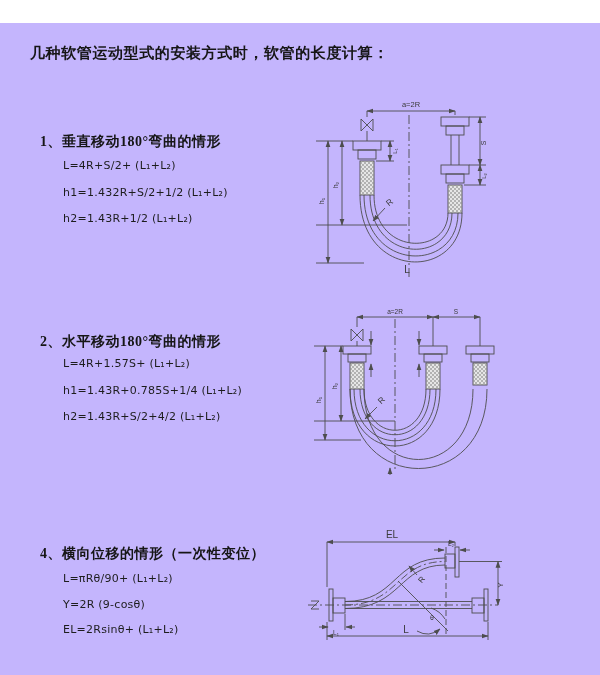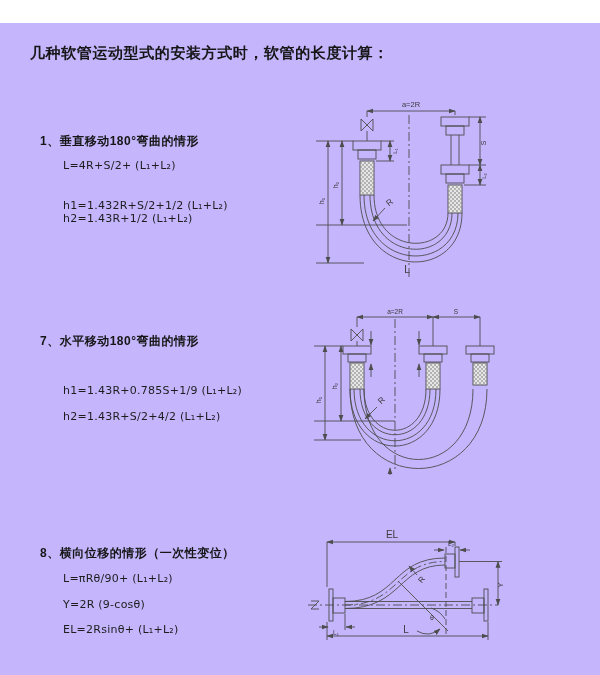--- a/index.html
+++ b/index.html
@@ -1,41 +1,42 @@
 <!DOCTYPE html>
 <html><head>
 <meta charset="utf-8">
 <style>
   html,body{margin:0;padding:0;}
   body{width:600px;height:675px;background:#ffffff;font-family:"Liberation Sans",sans-serif;overflow:hidden;}
   .page{position:relative;width:600px;height:675px;background:#c4b5fd;margin-top:23px;}
   .abs{position:absolute;}
   .doc-title{left:30px;top:21px;font-size:15px;font-weight:600;color:#161616;letter-spacing:.6px;white-space:nowrap;}
-  .sec-heading{left:40px;font-size:12px;font-weight:600;color:#161616;letter-spacing:.5px;white-space:nowrap;}
+  .sec-heading{left:40px;font-size:14px;font-weight:600;color:#161616;letter-spacing:.5px;white-space:nowrap;font-family:Liberation Serif, serif;}
   .formula{left:63px;font-size:11px;color:#1d1d1d;letter-spacing:.25px;white-space:nowrap;font-family:"DejaVu Sans","Liberation Sans",sans-serif;}
   svg.diag{position:absolute;overflow:visible;}
   svg.diag text{font-family:"Liberation Sans",sans-serif;fill:#3a3a3a;stroke:none;}
 </style>
 </head>
 <body>
 
 <div class="page">
 
   <div class="abs doc-title">几种软管运动型式的安装方式时，软管的长度计算：</div>
 
   <div class="abs sec-heading" style="top:110px">1、垂直移动180°弯曲的情形</div>
   <div class="abs formula" style="top:136px">L=4R+S/2+ (L₁+L₂)</div>
-  <div class="abs formula" style="top:176px">h1=1.432R+S/2+1/2 (L₁+L₂)</div>
+  <div class="abs formula" style="top:163px">h1=1.432R+S/2+1/2 (L₁+L₂)</div>
   <div class="abs formula" style="top:189px">h2=1.43R+1/2 (L₁+L₂)</div>
 
-  <div class="abs sec-heading" style="top:310px">7、水平移动180°弯曲的情形</div>
-  <div class="abs formula" style="top:361px">h1=1.43R+0.785S+1/9 (L₁+L₂)</div>
+  <div class="abs sec-heading" style="top:310px">2、水平移动180°弯曲的情形</div>
+  <div class="abs formula" style="top:334px">L=4R+1.57S+ (L₁+L₂)</div>
+  <div class="abs formula" style="top:361px">h1=1.43R+0.785S+1/4 (L₁+L₂)</div>
   <div class="abs formula" style="top:387px">h2=1.43R+S/2+4/2 (L₁+L₂)</div>
 
-  <div class="abs sec-heading" style="top:522px">8、横向位移的情形（一次性变位）</div>
+  <div class="abs sec-heading" style="top:522px">4、横向位移的情形（一次性变位）</div>
   <div class="abs formula" style="top:549px">L=πRθ/90+ (L₁+L₂)</div>
   <div class="abs formula" style="top:575px">Y=2R (9-cosθ)</div>
   <div class="abs formula" style="top:600px">EL=2Rsinθ+ (L₁+L₂)</div>
 
   <svg class="diag" style="left:306px;top:68px" width="250" height="195" viewBox="0 0 250 195">
     <defs>
       <marker id="ar1" viewBox="0 0 10 10" refX="9" refY="5" markerWidth="7" markerHeight="7" orient="auto-start-reverse" markerUnits="userSpaceOnUse">
         <path d="M0,1.5 L10,5 L0,8.5 z" fill="#4d4d4d"></path>
       </marker>
     </defs>

